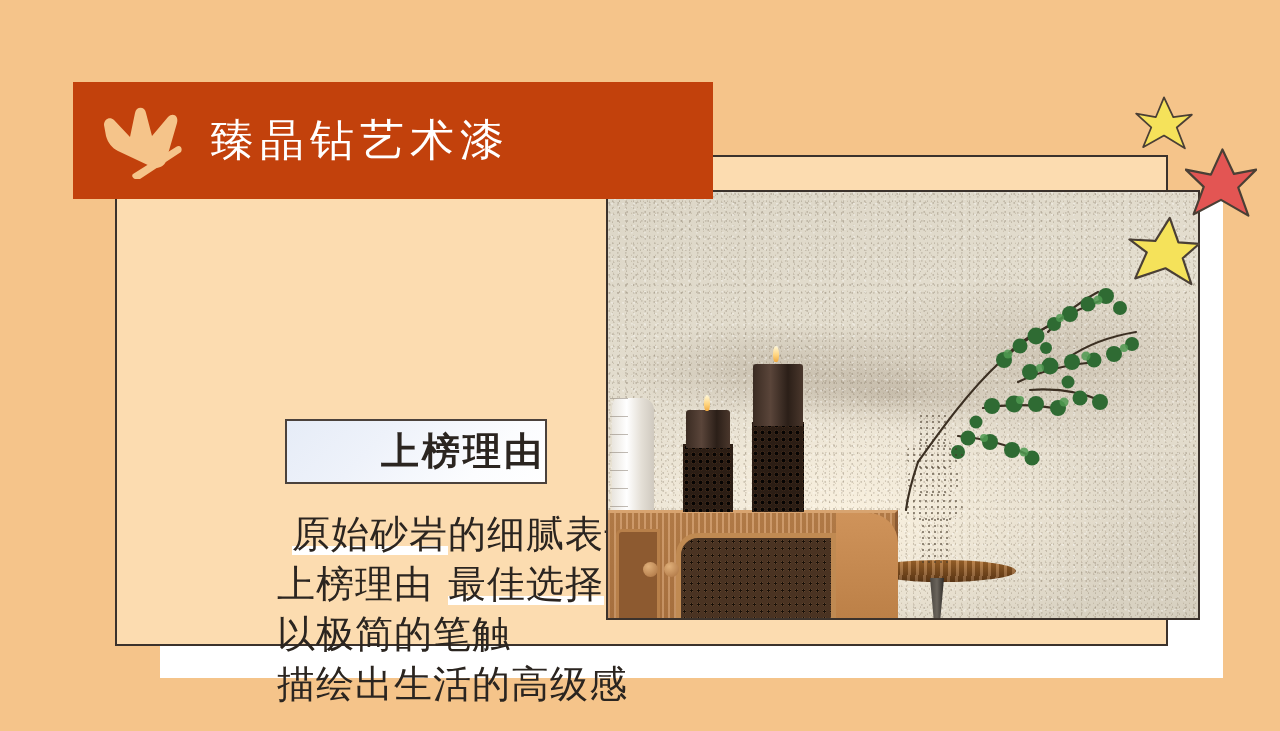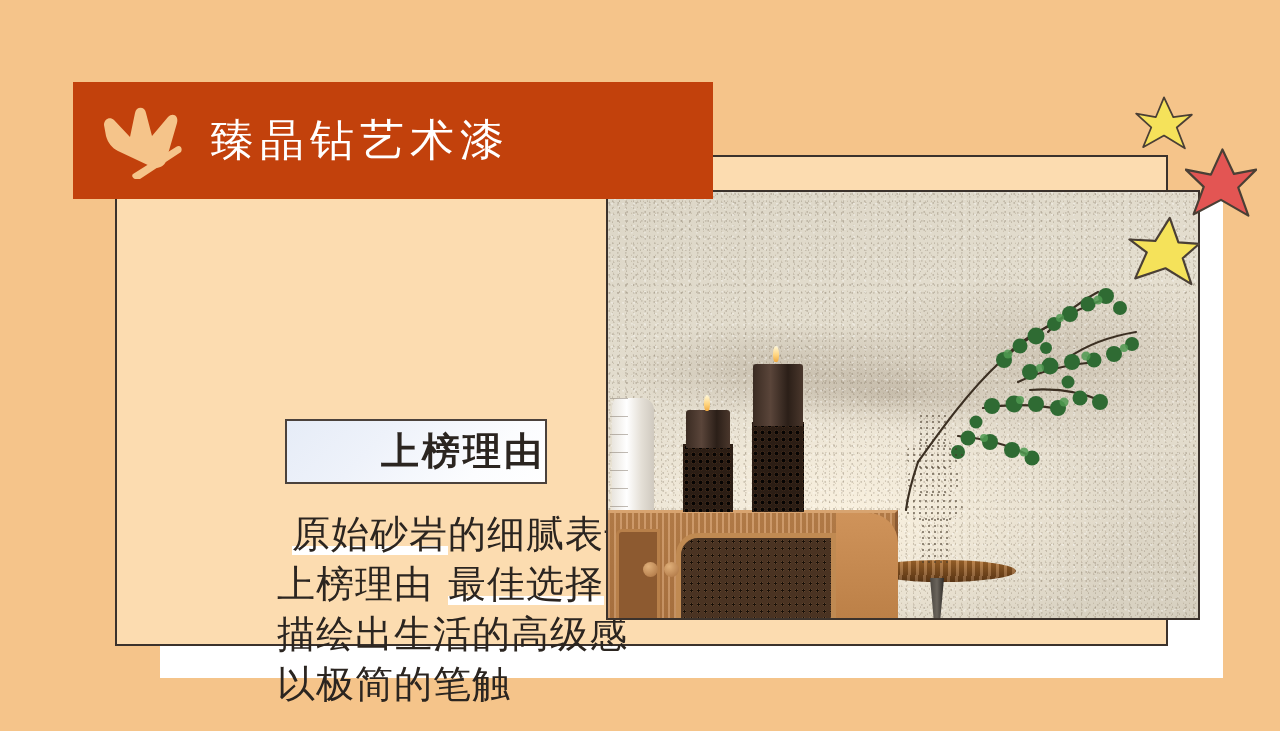--- a/index.html
+++ b/index.html
@@ -191,22 +191,22 @@
 
 <div id="main-card">
 
   <div id="reason-badge">
     <span id="reason-badge-label">上榜理由</span>
   </div>
 
   <div id="reason-lines">
     <div class="reason-line"><span class="hl">原始砂岩</span><span>的细腻表达</span></div>
     <div class="reason-line"><span>上榜理由</span><span class="hl">最佳选择</span></div>
+    <div class="reason-line">以极简的笔触</div>
     <div class="reason-line">描绘出生活的高级感</div>
-    <div class="reason-line">以极简的笔触</div>
   </div>
 
 </div>
 
 <div id="room-photo">
   <div id="wall"></div>
   <div id="wall-grain"></div>
 
   <div id="curtain"></div>
   <div id="curtain-lines"></div>

